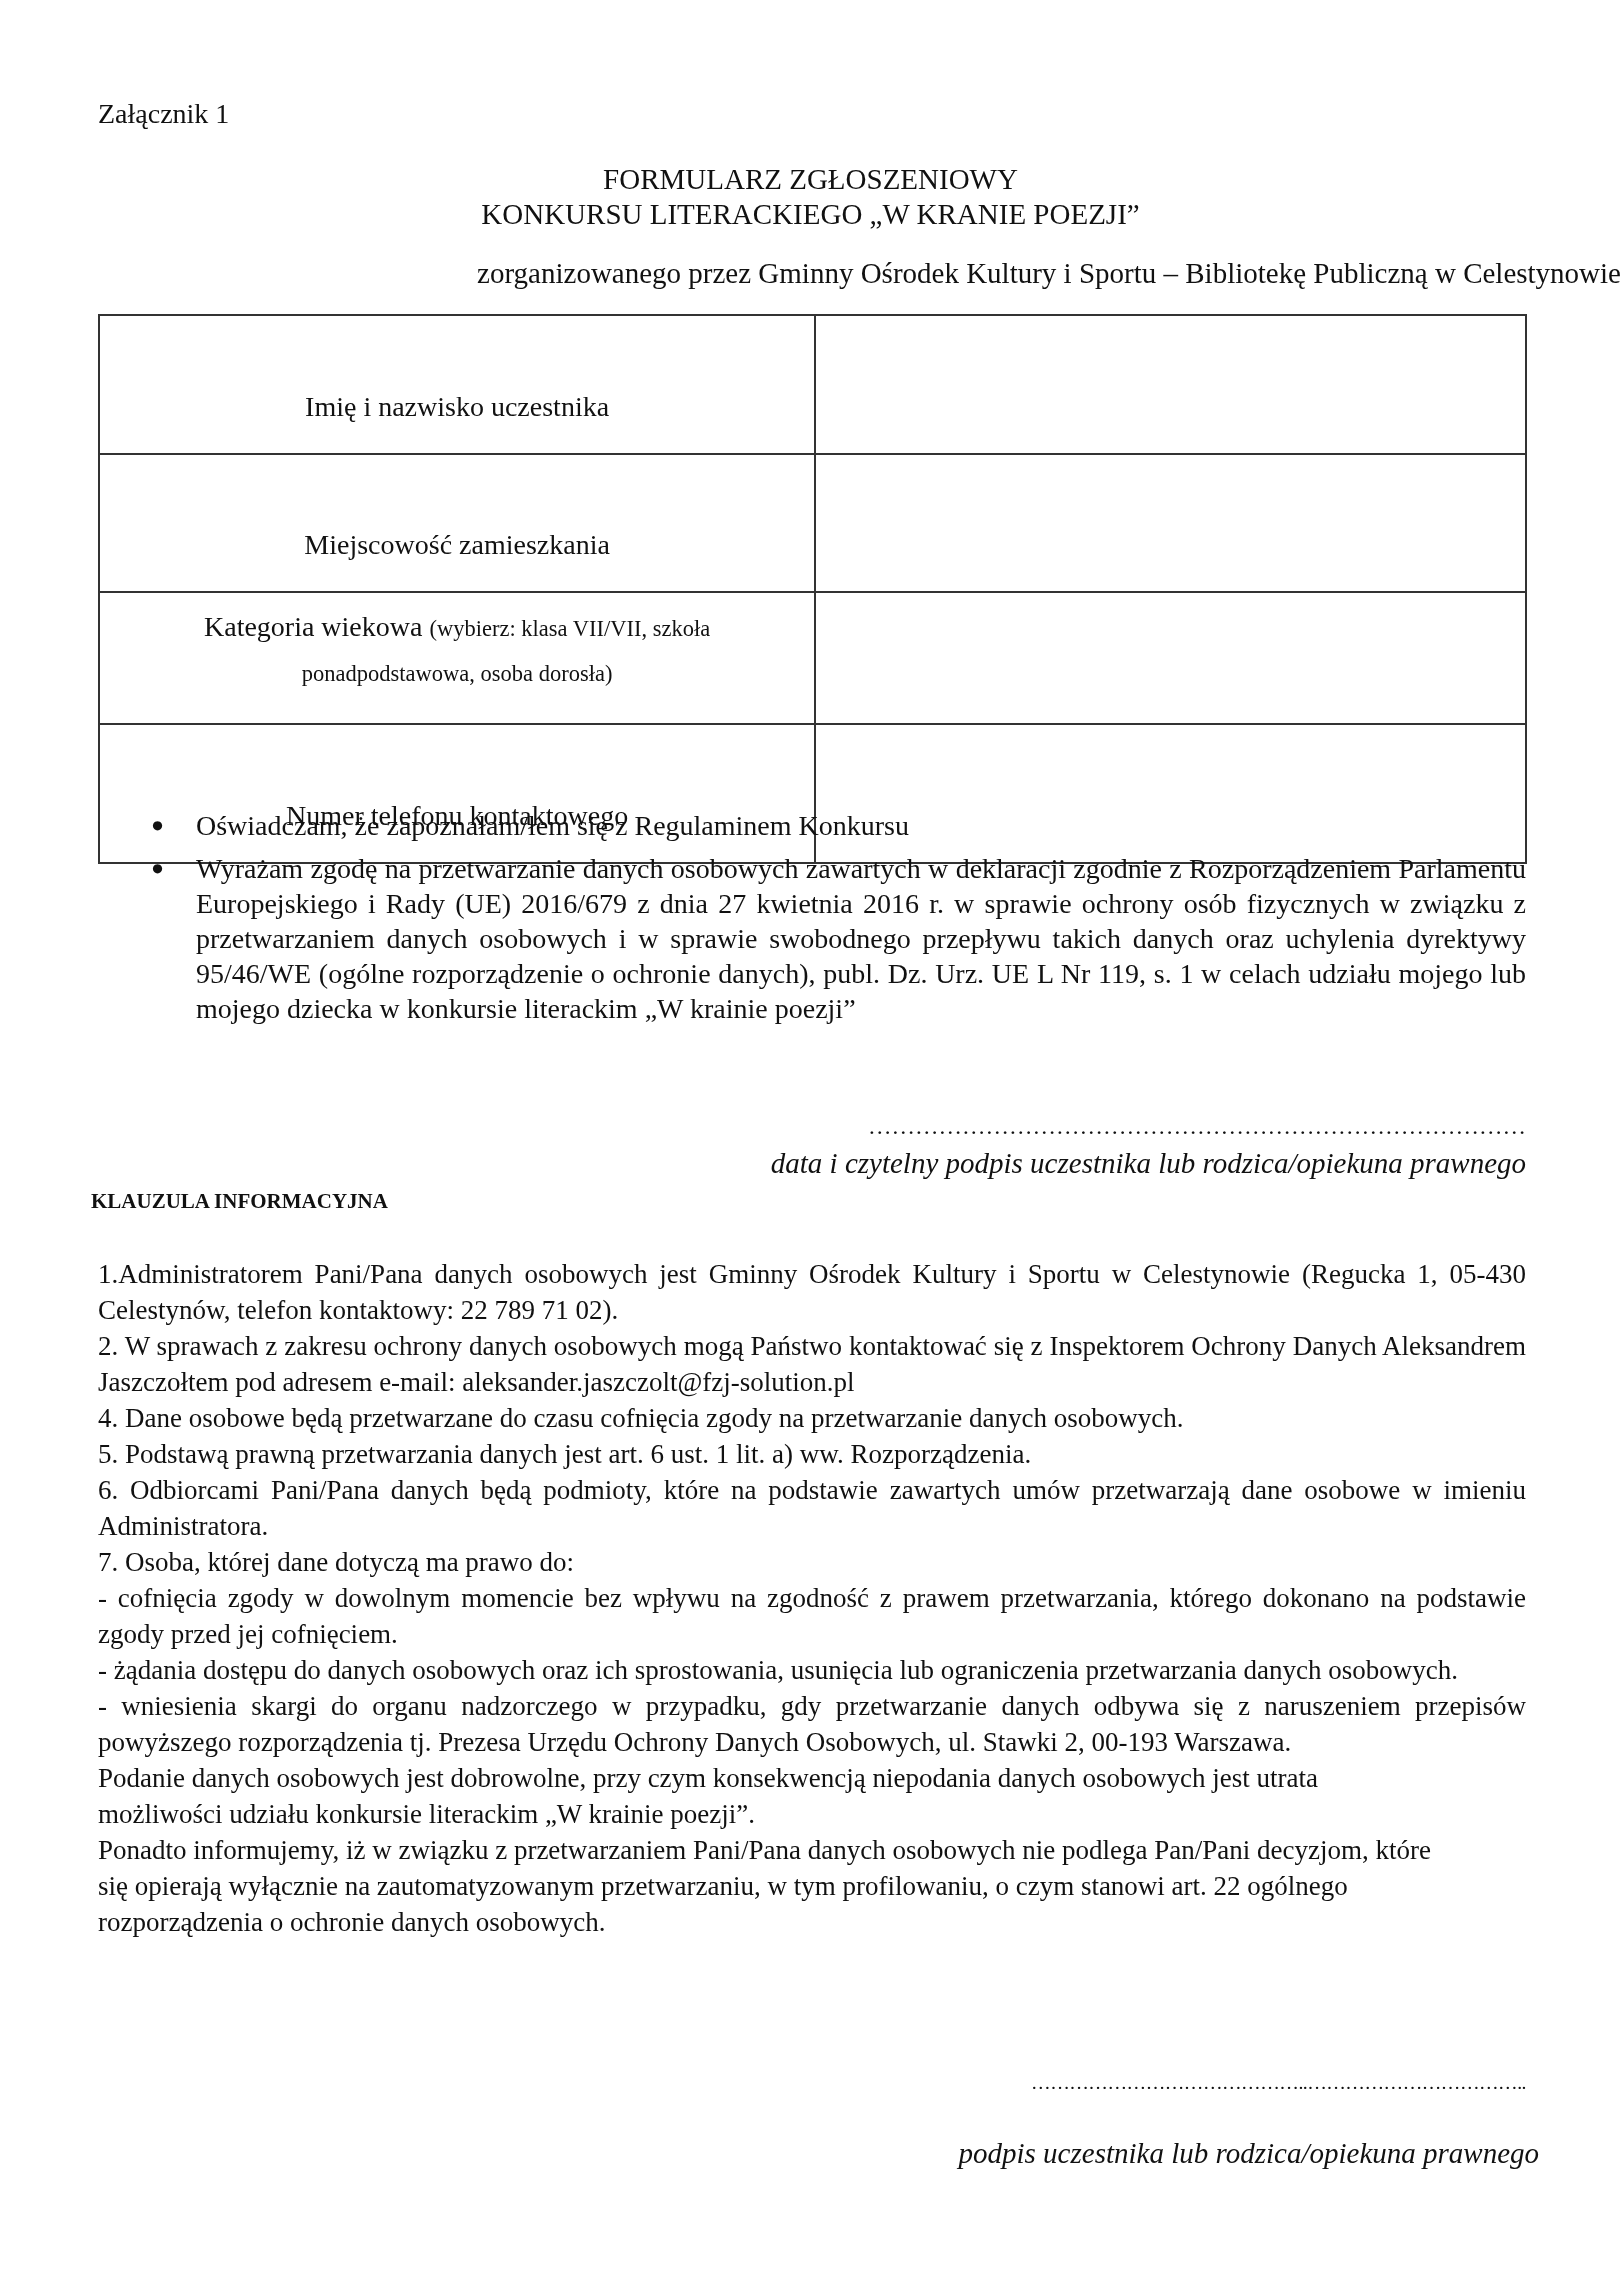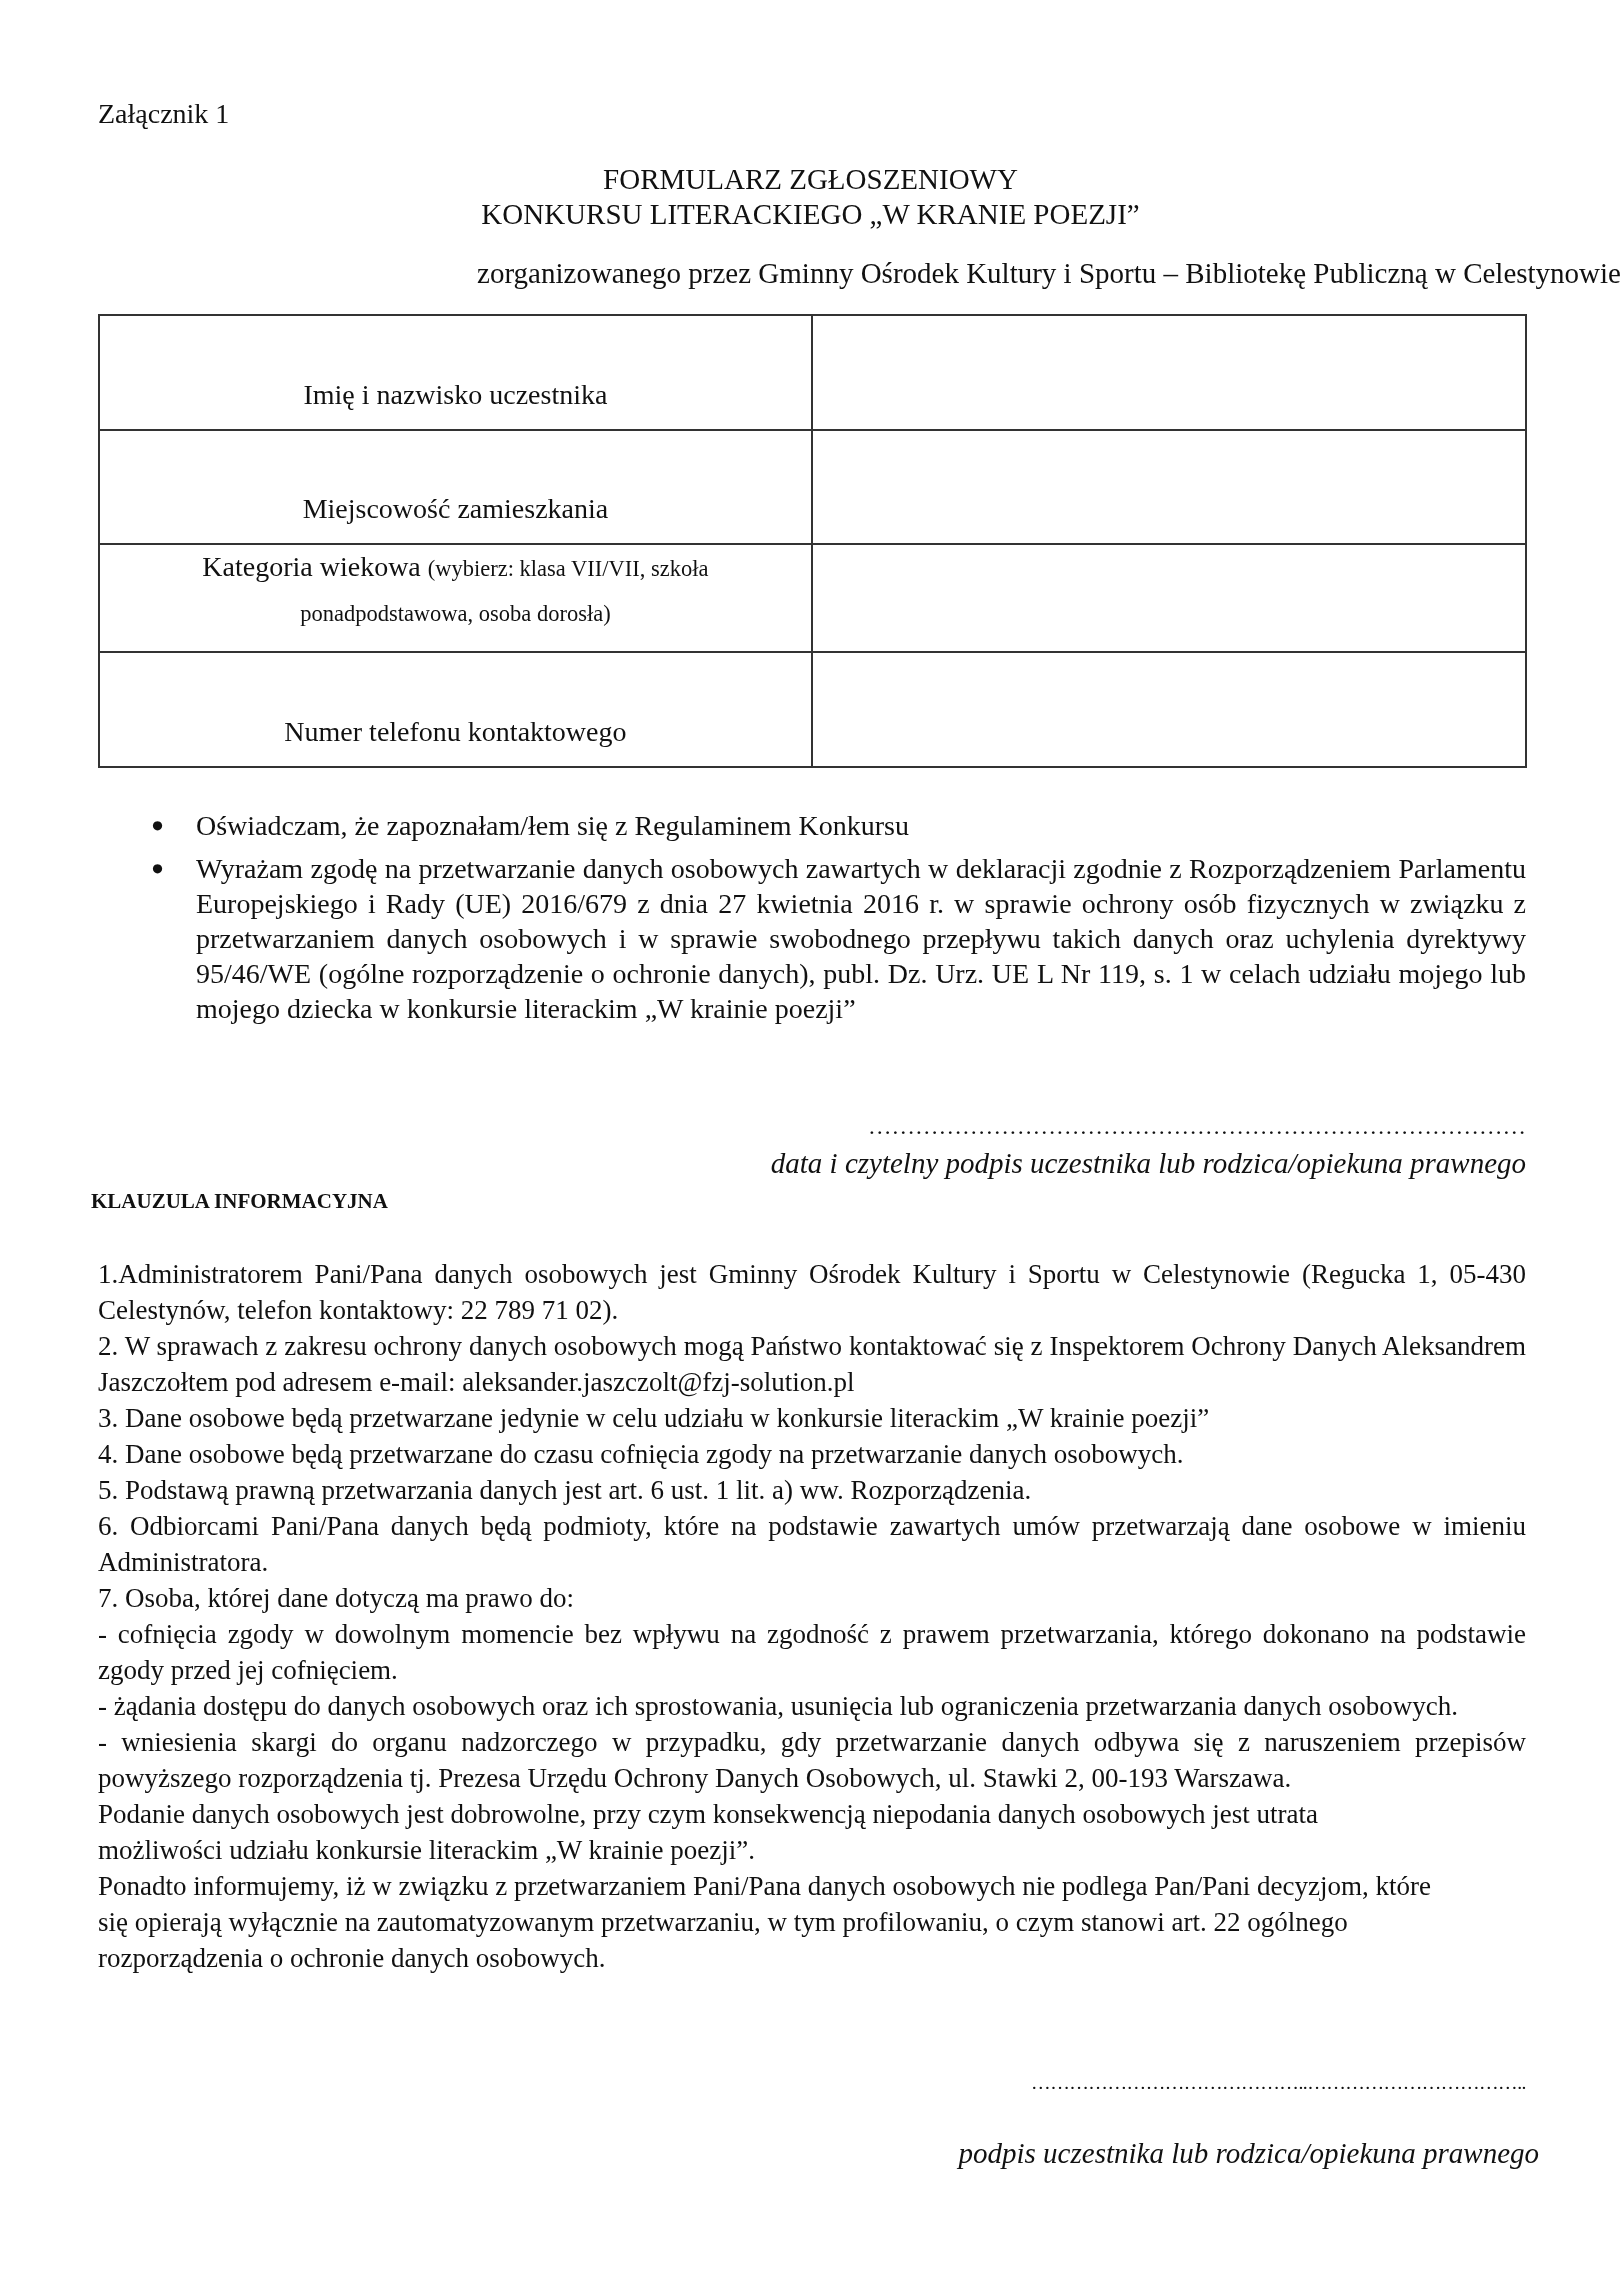--- a/index.html
+++ b/index.html
@@ -13,21 +13,21 @@
   .title { left: 0; width: 1621px; text-align: center; font-size: 29px; }
   .title1 { top: 163px; }
   .title2 { top: 198px; }
   .subtitle { left: 0; width: 1621px; text-align: right; top: 257px; font-size: 29px; }
 
   table.form {
     position: absolute; left: 98px; top: 314px;
     width: 1429px; border-collapse: collapse;
   }
   table.form td {
-    border: 2px solid #333333; padding: 0; vertical-align: bottom;
+    border: 2px solid #333333; padding: 12px; vertical-align: bottom;
   }
   td.label { width: 713px; text-align: center; font-size: 28px; }
   td.value { width: 715px; }
   tr.r1 td { height: 113px; }
   tr.r2 td { height: 112px; margin-top: 38px; }
   tr.r3 td { height: 106px; }
   tr.r4 td { height: 113px; }
   .lbl-inner { padding-bottom: 17.6px; line-height: 33px; }
   td.label.cat { vertical-align: top; }
   .cat-inner { padding-top: 0px; line-height: 43px; }
@@ -103,21 +103,20 @@
 </ul>
 
 <div class="abs sig1-dots">…………………………………………………………………………</div>
 <div class="abs sig1-label">data i czytelny podpis uczestnika lub rodzica/opiekuna prawnego</div>
 
 <div class="abs clause-heading">KLAUZULA INFORMACYJNA</div>
 
 <div class="clause">
   <p class="j">1.Administratorem Pani/Pana danych osobowych jest Gminny Ośrodek Kultury i Sportu w Celestynowie (Regucka 1, 05-430 Celestynów, telefon kontaktowy: 22 789 71 02).</p>
   <p class="j">2. W sprawach z zakresu ochrony danych osobowych mogą Państwo kontaktować się z Inspektorem Ochrony Danych Aleksandrem Jaszczołtem pod adresem e-mail: aleksander.jaszczolt@fzj-solution.pl</p>
-  <p>3. Dane osobowe będą przetwarzane jedynie w celu udziału w konkursie literackim „W krainie poezji”</p>
   <p>4. Dane osobowe będą przetwarzane do czasu cofnięcia zgody na przetwarzanie danych osobowych.</p>
   <p>5. Podstawą prawną przetwarzania danych jest art. 6 ust. 1 lit. a) ww. Rozporządzenia.</p>
   <p class="j">6. Odbiorcami Pani/Pana danych będą podmioty, które na podstawie zawartych umów przetwarzają dane osobowe w imieniu Administratora.</p>
   <p>7. Osoba, której dane dotyczą ma prawo do:</p>
   <p class="j">- cofnięcia zgody w dowolnym momencie bez wpływu na zgodność z prawem przetwarzania, którego dokonano na podstawie zgody przed jej cofnięciem.</p>
   <p class="j">- żądania dostępu do danych osobowych oraz ich sprostowania, usunięcia lub ograniczenia przetwarzania danych osobowych.</p>
   <p class="j">- wniesienia skargi do organu nadzorczego w przypadku, gdy przetwarzanie danych odbywa się z naruszeniem przepisów powyższego rozporządzenia tj. Prezesa Urzędu Ochrony Danych Osobowych, ul. Stawki 2, 00-193 Warszawa.</p>
   <p style="padding-right:78px">Podanie danych osobowych jest dobrowolne, przy czym konsekwencją niepodania danych osobowych jest utrata możliwości udziału konkursie literackim „W krainie poezji”.</p>
   <p style="padding-right:59px">Ponadto informujemy, iż w związku z przetwarzaniem Pani/Pana danych osobowych nie podlega Pan/Pani decyzjom, które się opierają wyłącznie na zautomatyzowanym przetwarzaniu, w tym profilowaniu, o czym stanowi art. 22 ogólnego rozporządzenia o ochronie danych osobowych.</p>
 </div>

